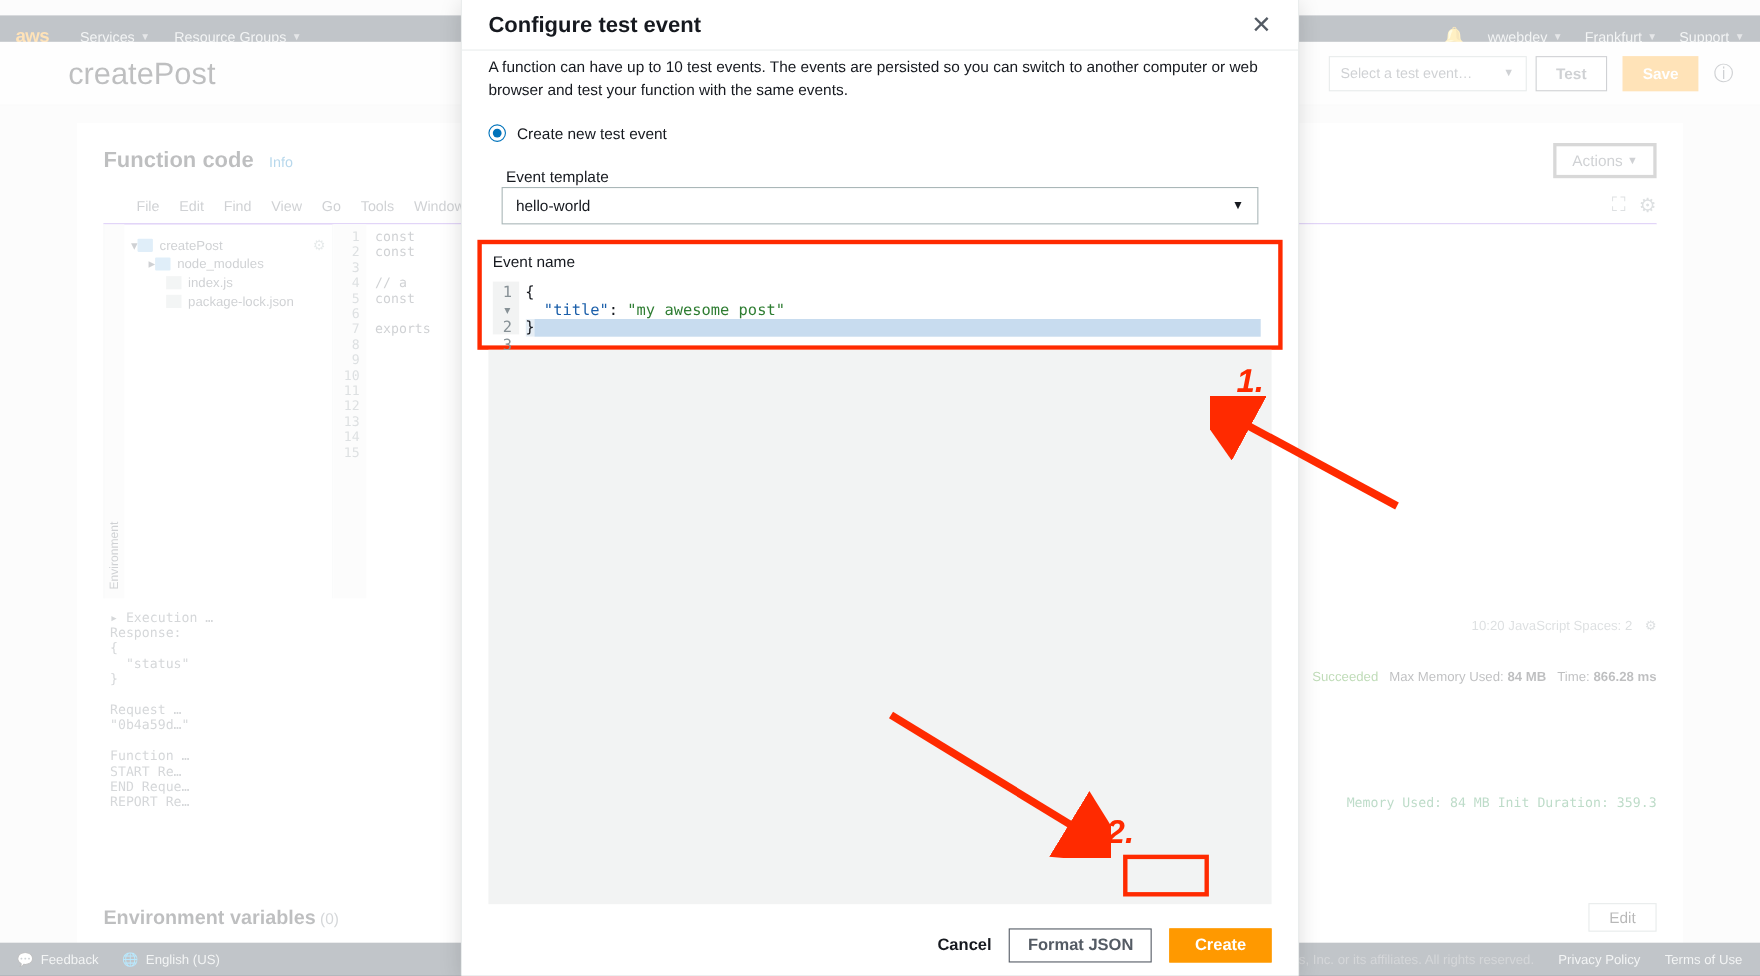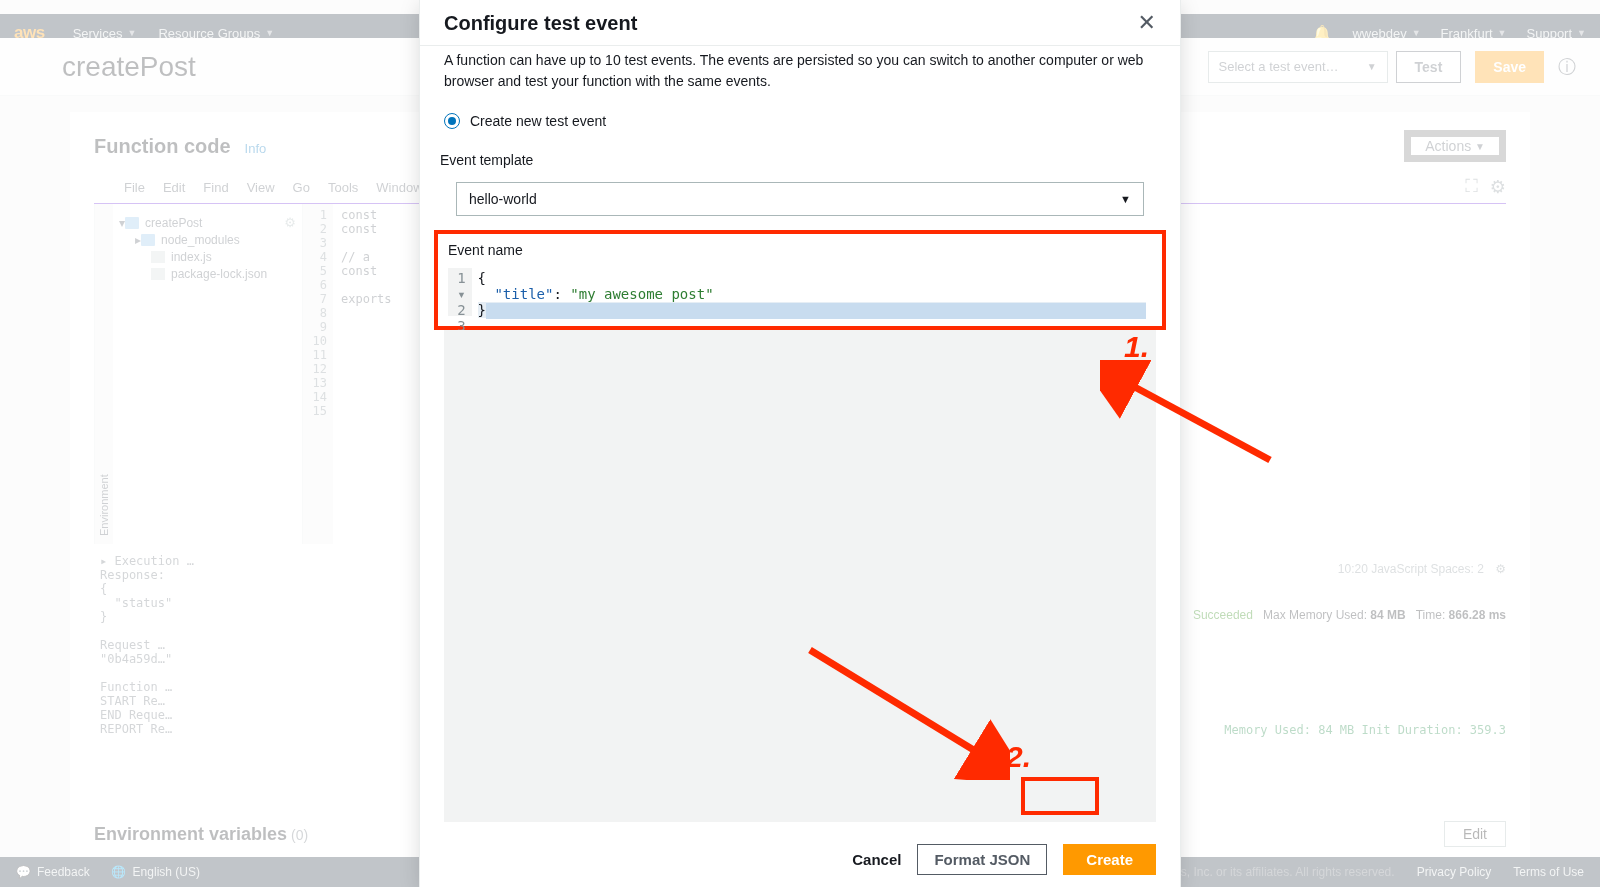--- a/index.html
+++ b/index.html
@@ -65,21 +65,21 @@
   .content {
     position:absolute; top:112px; bottom:30px; left:70px; right:70px;
     background:#fff;
     padding:18px 24px;
     overflow:hidden;
   }
   .section-header { display:flex; align-items:center; justify-content:space-between; margin-bottom:14px;}
   .section-title { font-size:20px; font-weight:700; color:#16191f;}
   .info-link { color:#0073bb; font-size:13px; margin-left:10px; font-weight:400;}
   .actions-btn {
-    border:7px solid #737373; background:#fff; height:32px; padding:0 14px;
+    border:3px solid #737373; background:#fff; height:32px; padding:0 14px;
     font-size:14px; color:#545b64; display:flex; align-items:center;
   }
   .ide-menu {
     display:flex; gap:18px; font-size:13px; color:#545b64; padding:4px 0 8px 30px;
     border-bottom:1px solid #6d28d9;
   }
   .ide-tools { position:absolute; right:24px; top:64px; display:flex; gap:12px; color:#879196; font-size:18px;}
   .ide-body { display:flex; height: 340px; font-size:12px; }
   .env-tab {
     writing-mode: vertical-rl; transform: rotate(180deg);
@@ -141,21 +141,21 @@
   .radio-row { display:flex; align-items:center; margin:5px 0; font-size:14px;}
   .radio-dot {
     width:16px; height:16px; border-radius:50%; border:1px solid #879196;
     margin-right:10px; display:flex; align-items:center; justify-content:center;
     background:#fff;
   }
   .radio-dot.sel { border-color:#0073bb;}
   .radio-dot.sel::after { content:""; width:8px; height:8px; border-radius:50%; background:#0073bb;}
   .radio-dot.dis { background:#eaeded; border-color:#d5dbdb;}
   .radio-row.disabled { color:#879196;}
-  .fld-label { padding:0 20px; font-size:14px; font-weight:400; margin-top:4px; margin-bottom:14px;}
+  .fld-label { padding:0 40px; font-size:14px; font-weight:400; margin-top:4px; margin-bottom:2px;}
   .combo {
     margin:0 36px; height:34px; border:1px solid #aab7b8;
     display:flex; align-items:center; justify-content:space-between;
     padding:0 12px; font-size:14px;
   }
   .combo-caret { font-size:11px;}
   .event-name-section { margin:14px 14px 0; padding:8px 10px 10px; border:4px solid #ff2a00;}
   .ev-label { font-size:14px; margin-bottom:6px; font-weight:400;}
   .ev-input { width:100%; height:34px; border:1px solid #aab7b8; padding:0 10px; font-size:14px;}
   .json-editor {

